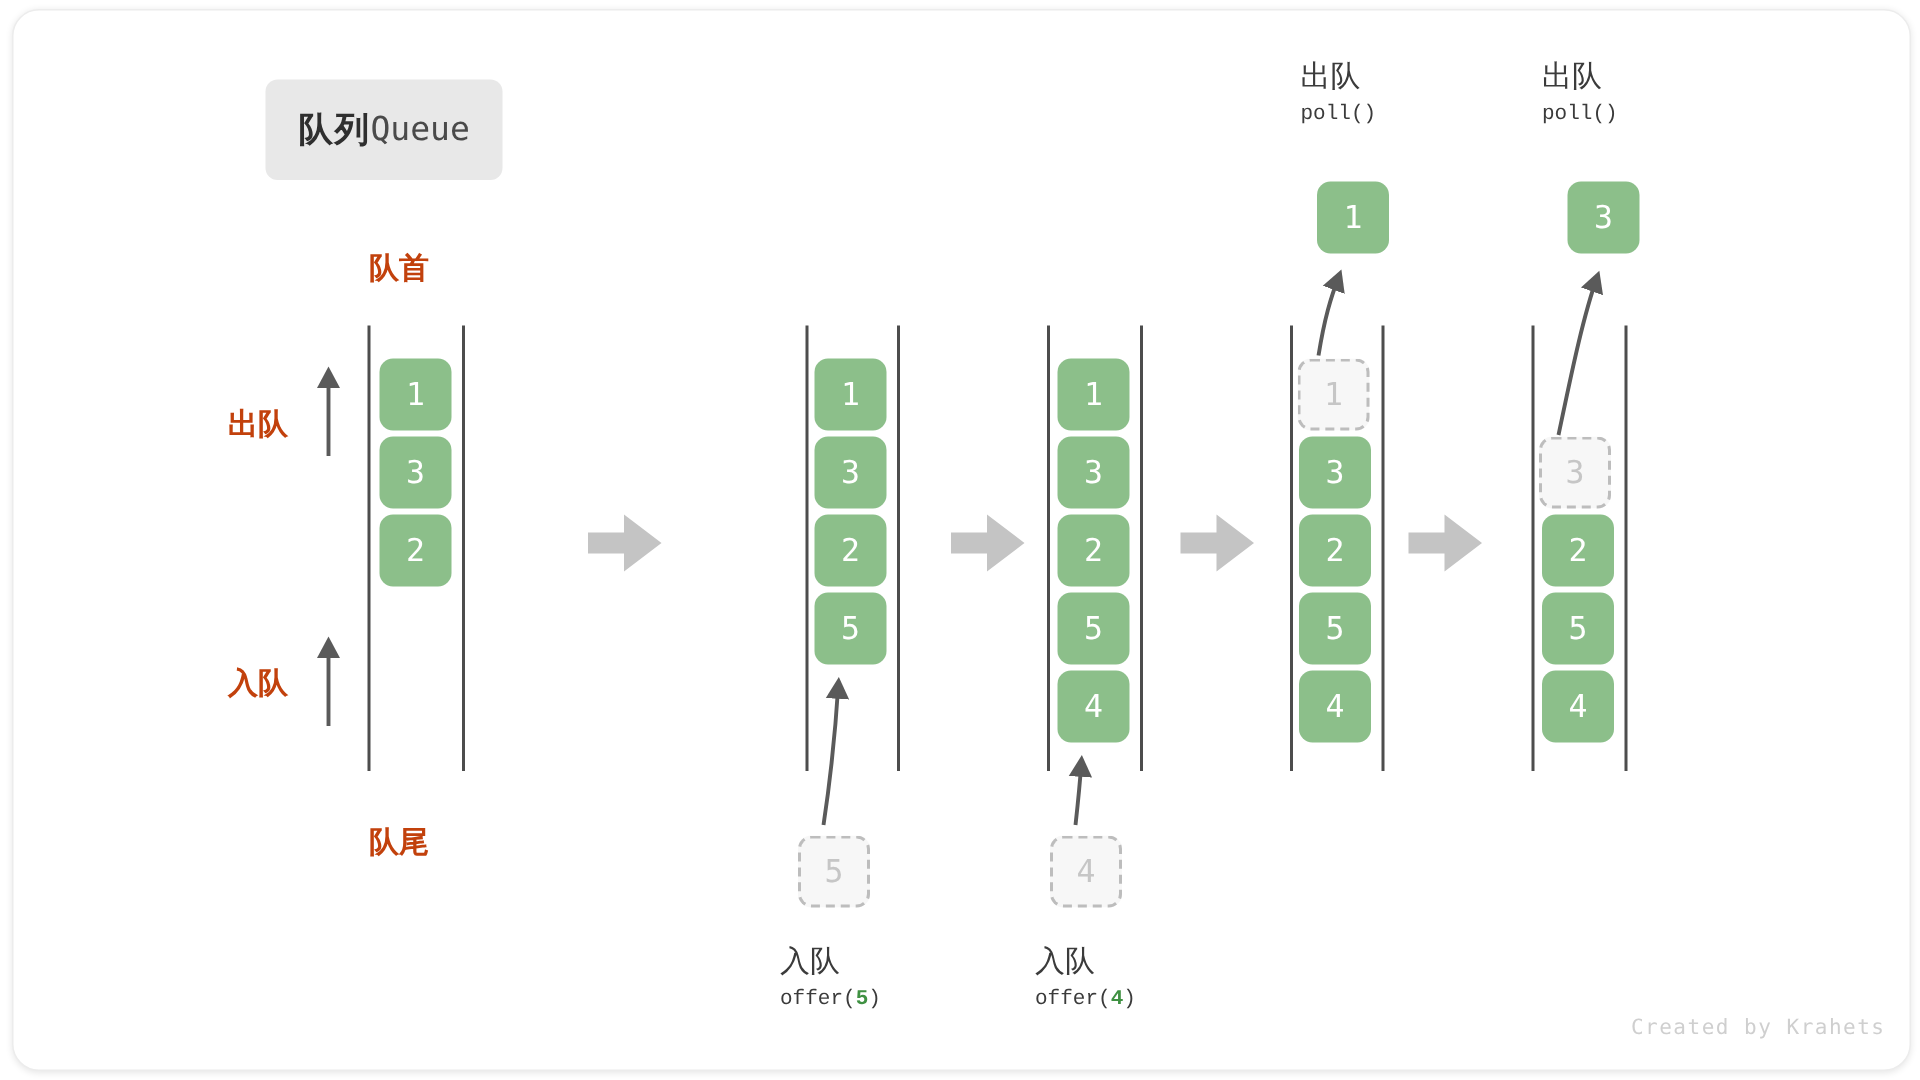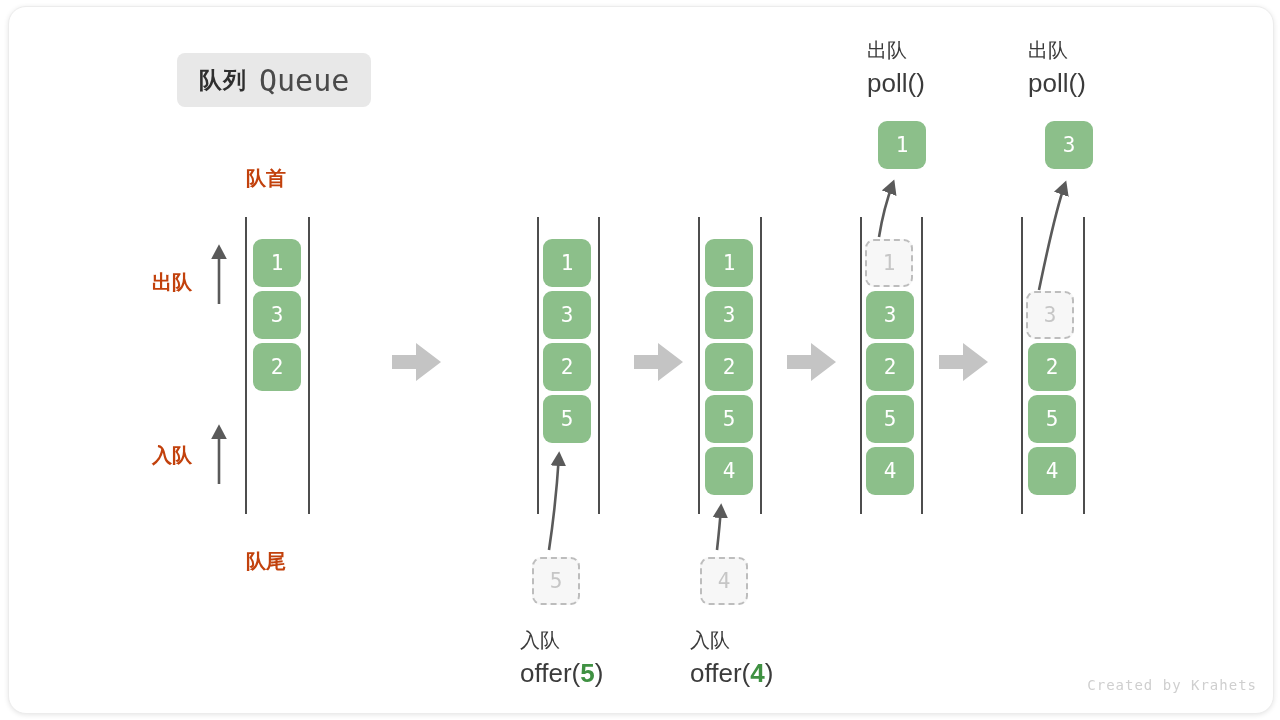--- a/index.html
+++ b/index.html
@@ -10,29 +10,29 @@
   #card{
     position:absolute;left:8px;top:6px;width:1264px;height:706px;
     background:#fff;border:1px solid #ececec;border-radius:18px;
     box-shadow:0 1px 5px rgba(0,0,0,0.10);
     overflow:hidden;
   }
   .abs{position:absolute;}
 
   
   #title-badge{
-    left:168px;top:46px;height:54px;display:flex;align-items:center;
+    left:168px;top:46px;height:67px;display:flex;align-items:center;
     background:#e8e8e8;border-radius:8px;padding:0 22px;box-sizing:border-box;
   }
   #title-badge .cn{
     font-size:23px;font-weight:bold;color:#2f2f2f;letter-spacing:1px;
   }
   #title-badge .en{
     font-family:"DejaVu Sans Mono","Liberation Mono",monospace;
-    font-size:30px;color:#4a4a4a;margin-left:12px;
+    font-size:22px;color:#4a4a4a;margin-left:0;
   }
 
   
   .rail{width:2px;background:#4d4d4d;top:210px;height:297px;}
 
   
   .box{
     width:48px;height:48px;border-radius:9px;
     background:#8cbf8a;color:#ffffff;
     display:flex;align-items:center;justify-content:center;
@@ -50,22 +50,22 @@
   }
   .oplabel{
     white-space:nowrap;text-align:left;
   }
   .oplabel .l1{
     font-size:20px;color:#3b3b3b;font-weight:normal;
     font-family:"Liberation Sans","DejaVu Sans",sans-serif;
     display:block;margin-bottom:4px;
   }
   .oplabel .l2{
-    font-size:26px;color:#3b3b3b;display:block;
-    font-family:Liberation Sans, sans-serif;
+    font-size:14px;color:#3b3b3b;display:block;
+    font-family:Liberation Mono, monospace;
   }
   .oplabel .l2 .num{color:#3f9142;font-weight:bold;}
 
   #credit{
     right:16px;bottom:20px;
     font-family:"DejaVu Sans Mono","Liberation Mono",monospace;
     font-size:14px;color:#cfcfcf;letter-spacing:1px;
   }
 
   svg.ov{position:absolute;left:0;top:0;width:1264px;height:706px;

